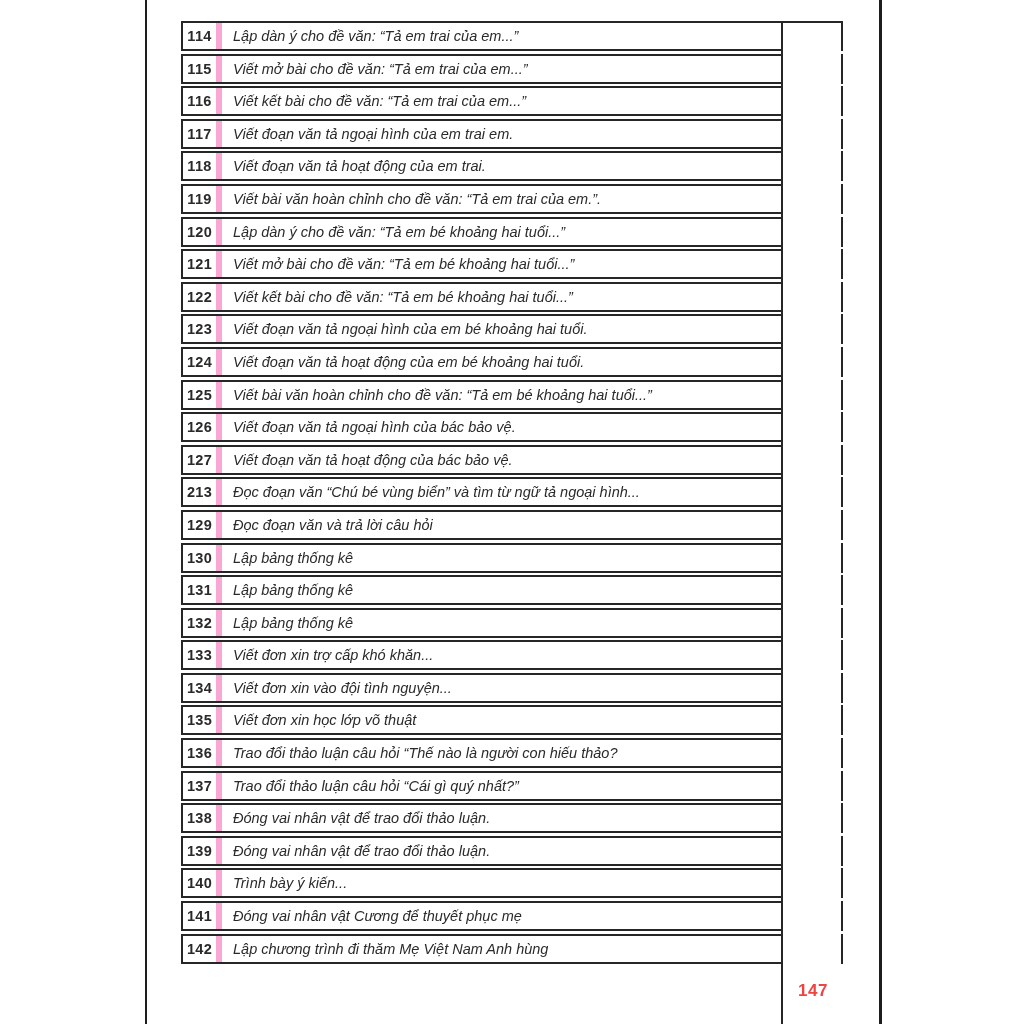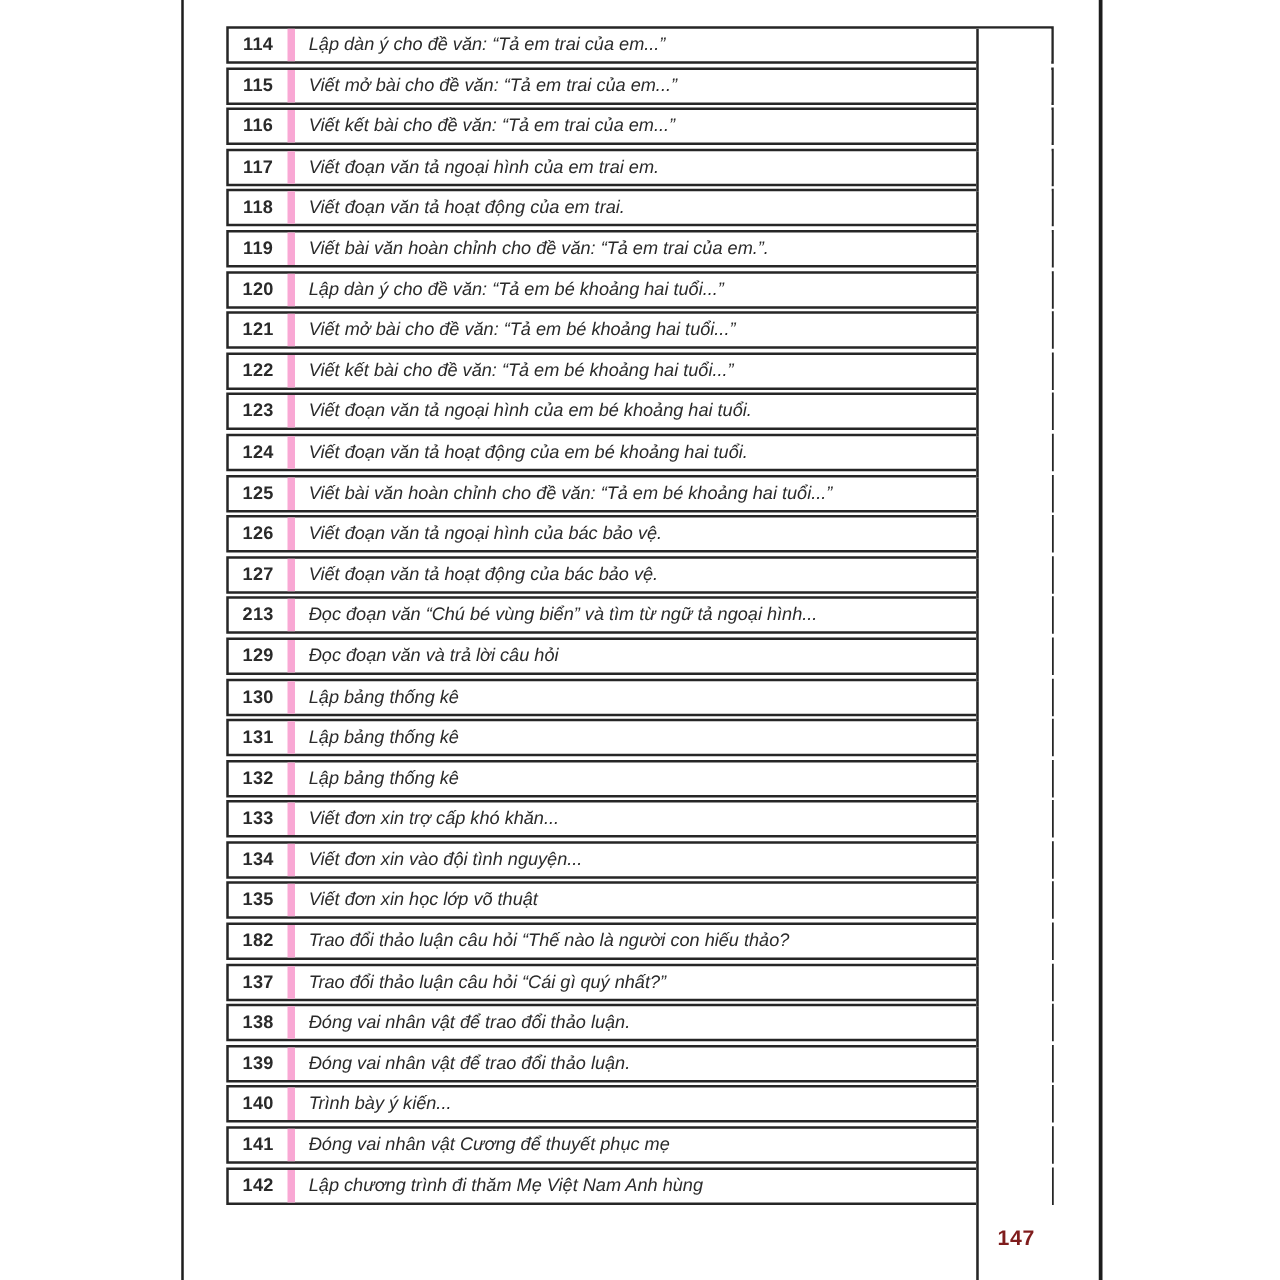--- a/index.html
+++ b/index.html
@@ -36,21 +36,21 @@
   .row:last-child { margin-bottom: 16px; }
   .cell {
     display: flex;
     align-items: center;
     color: #2a2a2a;
     font-size: 14.5px;
     overflow: hidden;
     white-space: nowrap;
   }
   .cell.num {
-    width: 47px;
+    width: 33px;
     justify-content: center;
     font-weight: 600;
     letter-spacing: 0.3px;
   }
   .cell.title {
     flex: 1;
     border-left: 6px solid #f9a8d4;
     padding-left: 11px;
     font-style: italic;
   }
@@ -61,21 +61,21 @@
     font-weight: 600;
     letter-spacing: 0.3px;
   }
   .footer-page-number {
     position: absolute;
     left: 782px; top: 981px;
     width: 62px;
     text-align: center;
     font-size: 17px;
     font-weight: 600;
-    color: #7f1d1d;
+    color: #ef4444;
     letter-spacing: 0.5px;
   }
 </style>
 </head>
 <body>
 
 <div class="page">
   <div class="vrule left"></div>
   <div class="vrule right"></div>
 
@@ -184,21 +184,21 @@
         <div class="cell num">134</div>
         <div class="cell title">Viết đơn xin vào đội tình nguyện...</div>
         <div class="cell page">108</div>
       </div>
       <div class="row">
         <div class="cell num">135</div>
         <div class="cell title">Viết đơn xin học lớp võ thuật</div>
         <div class="cell page">109</div>
       </div>
       <div class="row">
-        <div class="cell num">182</div>
+        <div class="cell num">136</div>
         <div class="cell title">Trao đổi thảo luận câu hỏi “Thế nào là người con hiếu thảo?</div>
         <div class="cell page">110</div>
       </div>
       <div class="row">
         <div class="cell num">137</div>
         <div class="cell title">Trao đổi thảo luận câu hỏi “Cái gì quý nhất?”</div>
         <div class="cell page">112</div>
       </div>
       <div class="row">
         <div class="cell num">138</div>

